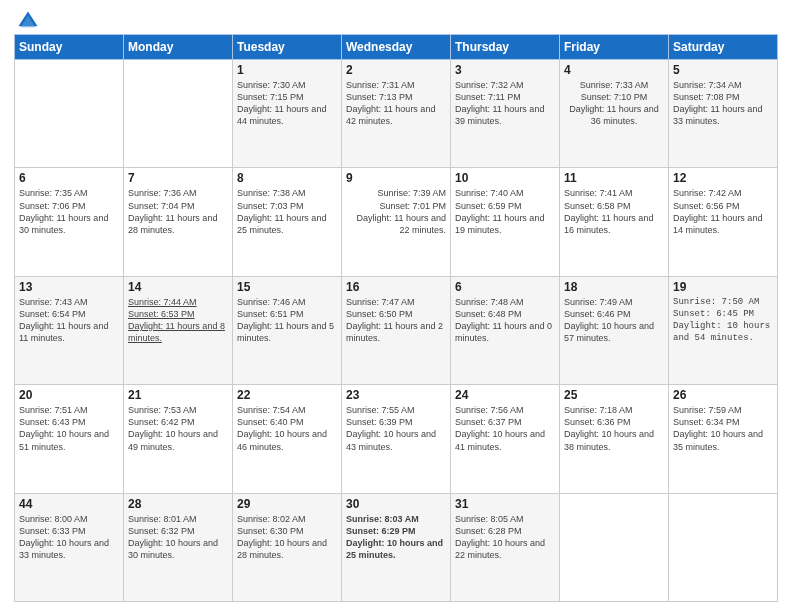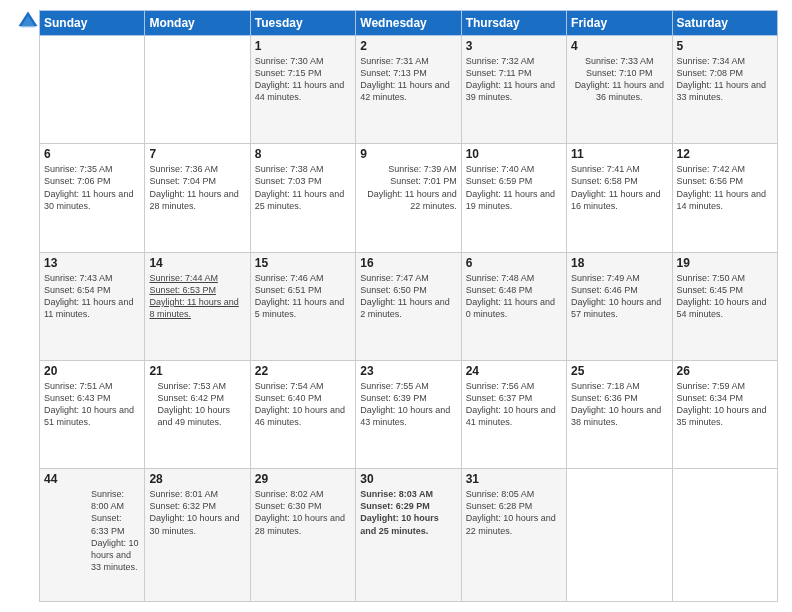--- a/index.html
+++ b/index.html
@@ -8,21 +8,21 @@
       background: #fff;
       width: 792px;
       height: 612px;
       overflow: hidden;
     }
     .page {
       width: 792px;
       height: 612px;
       padding: 10px 14px 10px 14px;
       display: flex;
-      flex-direction: row;
+      flex-direction: column;
     }
     .header {
       display: flex;
       justify-content: space-between;
       align-items: flex-start;
       margin-bottom: 6px;
     }
     .logo {
       display: flex;
       flex-direction: column;
@@ -247,35 +247,35 @@
 Daylight: 11 hours and 0 minutes.</div>
           </td>
           <td>
             <span class="day-number">18</span>
             <div class="day-info" style="white-space: pre-line;">Sunrise: 7:49 AM
 Sunset: 6:46 PM
 Daylight: 10 hours and 57 minutes.</div>
           </td>
           <td>
             <span class="day-number">19</span>
-            <div class="day-info" style="white-space: pre-line;">Sunrise: 7:50 AM
+            <div class="day-info" style="white-space: pre-line; font-family: Liberation Mono, monospace;">Sunrise: 7:50 AM
 Sunset: 6:45 PM
 Daylight: 10 hours and 54 minutes.</div>
           </td>
         </tr>
         <tr>
           <td>
             <span class="day-number">20</span>
             <div class="day-info" style="white-space: pre-line;">Sunrise: 7:51 AM
 Sunset: 6:43 PM
 Daylight: 10 hours and 51 minutes.</div>
           </td>
           <td>
             <span class="day-number">21</span>
-            <div class="day-info" style="white-space: pre-line; margin-left: 8px;">Sunrise: 7:53 AM
+            <div class="day-info" style="white-space: pre-line;">Sunrise: 7:53 AM
 Sunset: 6:42 PM
 Daylight: 10 hours and 49 minutes.</div>
           </td>
           <td>
             <span class="day-number">22</span>
             <div class="day-info" style="white-space: pre-line;">Sunrise: 7:54 AM
 Sunset: 6:40 PM
 Daylight: 10 hours and 46 minutes.</div>
           </td>
           <td>
@@ -299,21 +299,21 @@
           <td>
             <span class="day-number">26</span>
             <div class="day-info" style="white-space: pre-line;">Sunrise: 7:59 AM
 Sunset: 6:34 PM
 Daylight: 10 hours and 35 minutes.</div>
           </td>
         </tr>
         <tr>
           <td>
             <span class="day-number">44</span>
-            <div class="day-info" style="white-space: pre-line; margin-left: 47px;">Sunrise: 8:00 AM
+            <div class="day-info" style="white-space: pre-line;">Sunrise: 8:00 AM
 Sunset: 6:33 PM
 Daylight: 10 hours and 33 minutes.</div>
           </td>
           <td>
             <span class="day-number">28</span>
             <div class="day-info" style="white-space: pre-line;">Sunrise: 8:01 AM
 Sunset: 6:32 PM
 Daylight: 10 hours and 30 minutes.</div>
           </td>
           <td>

